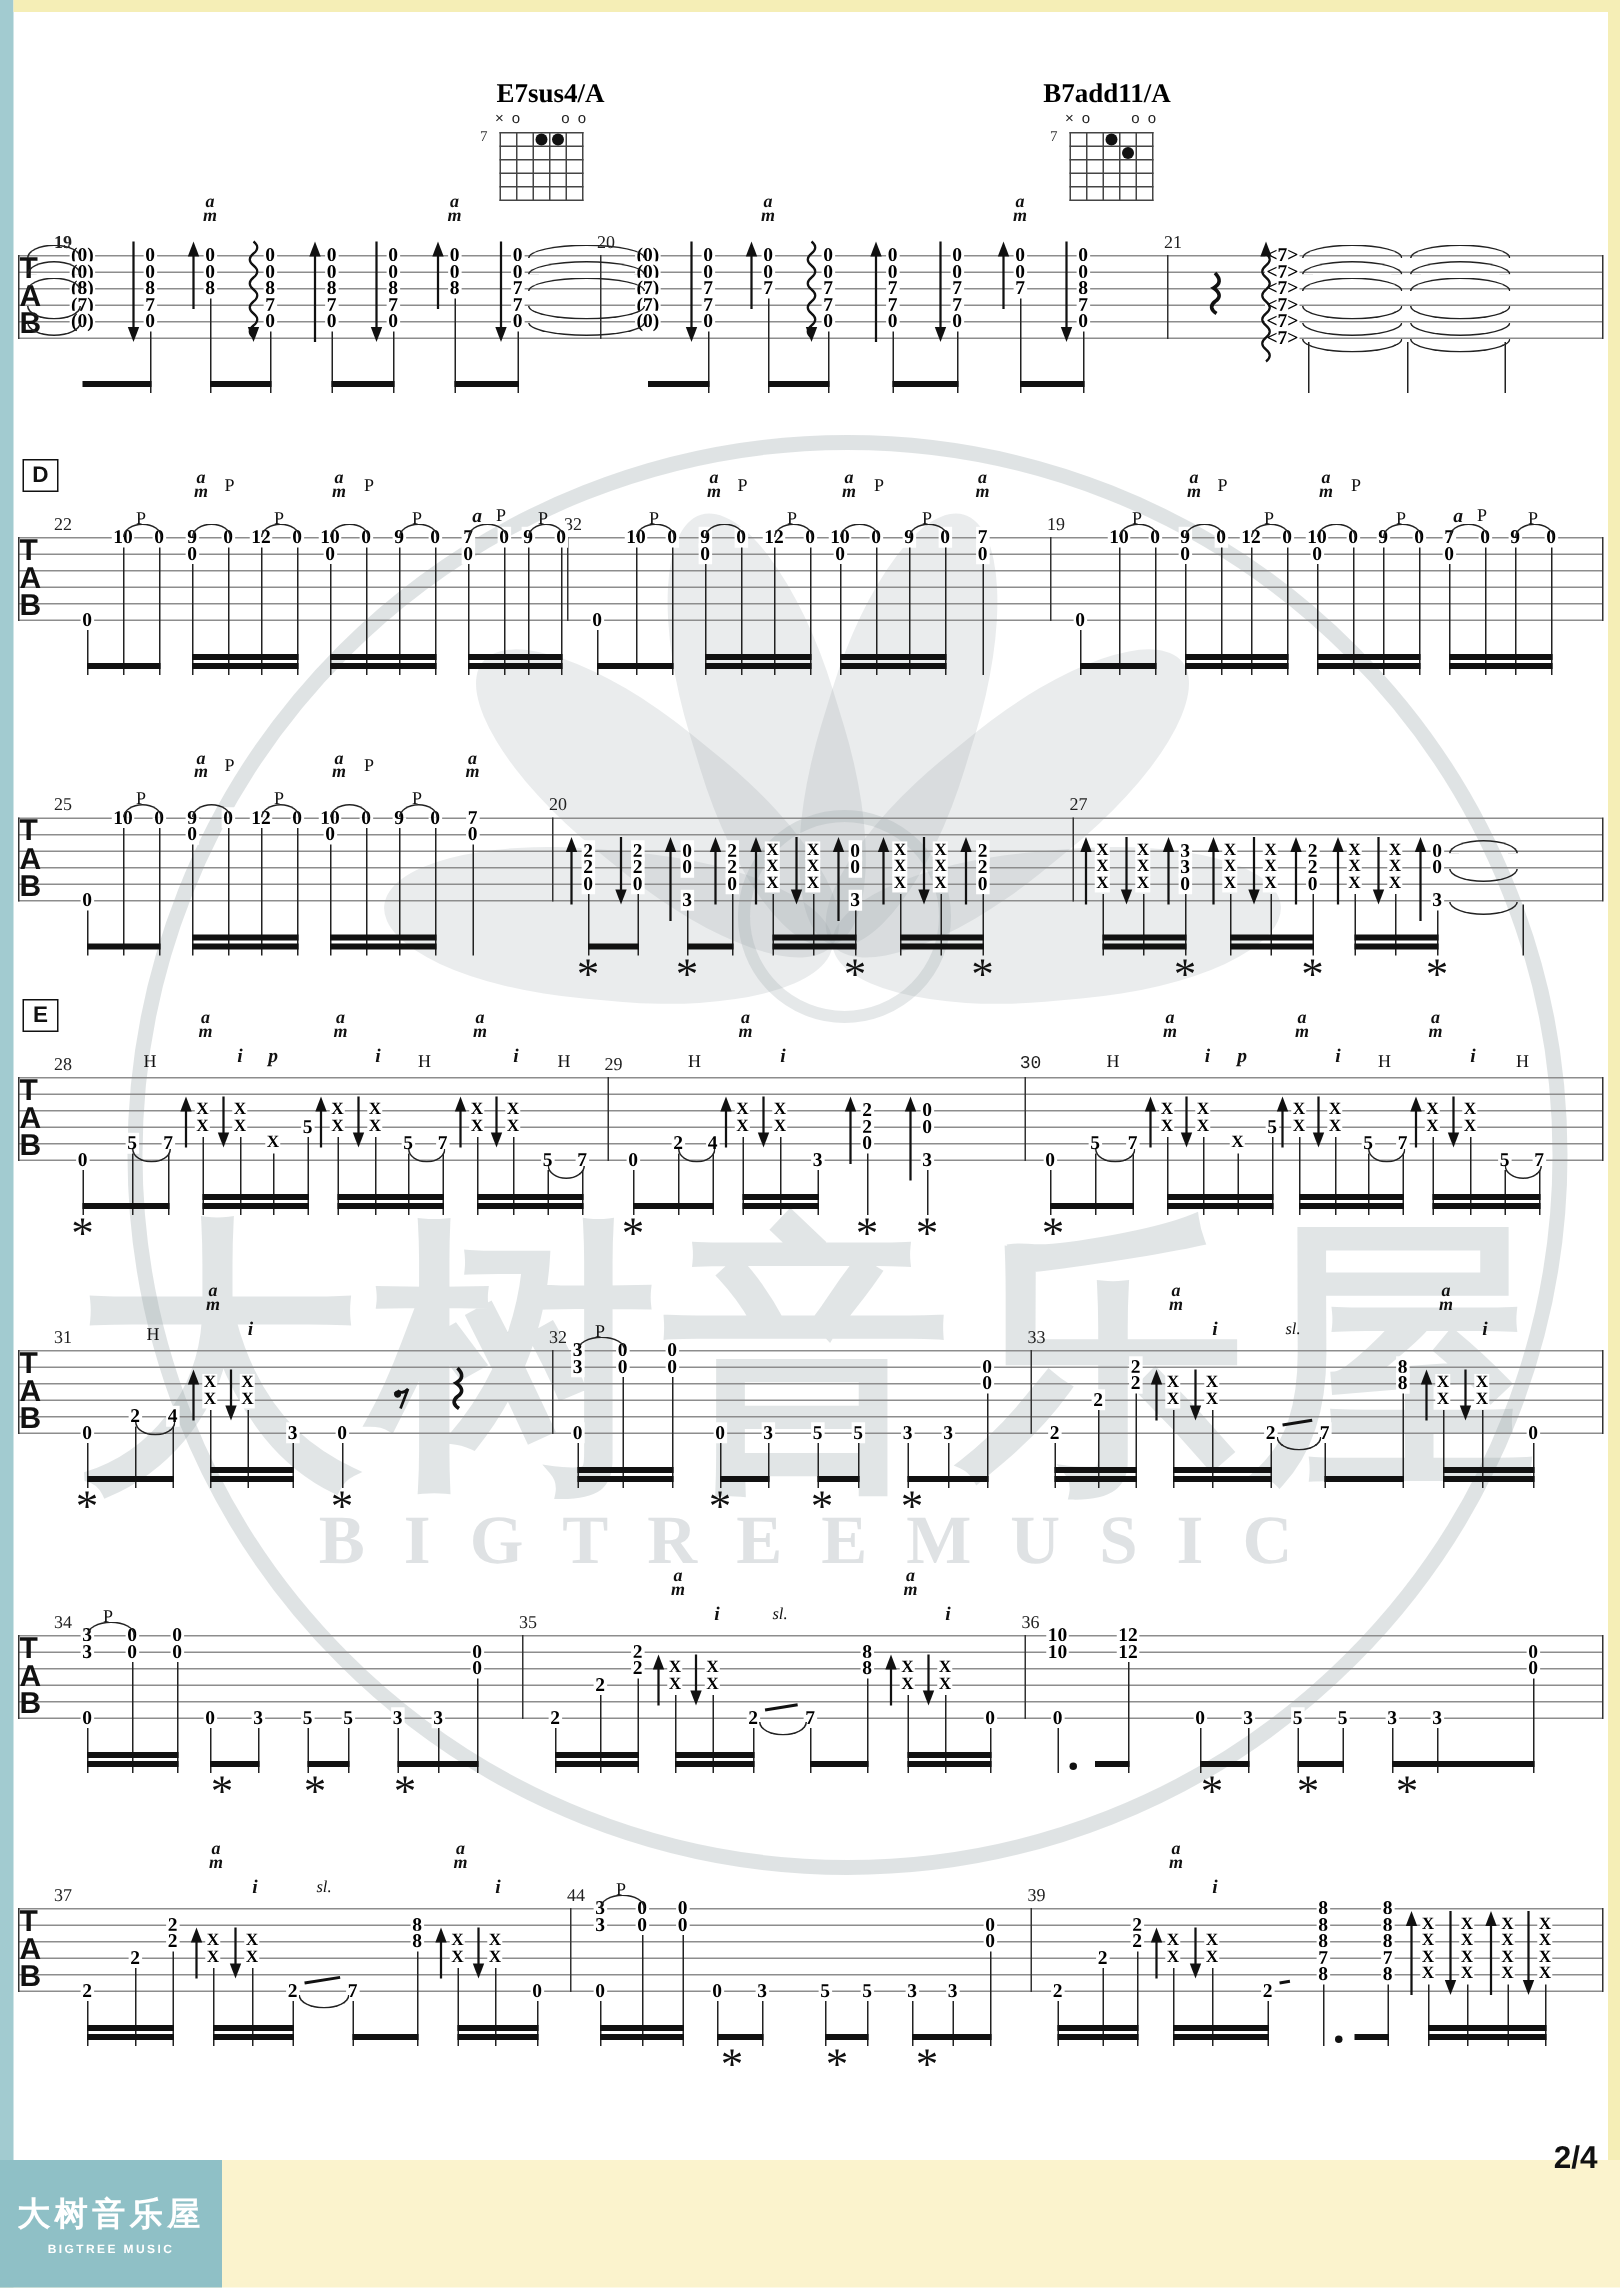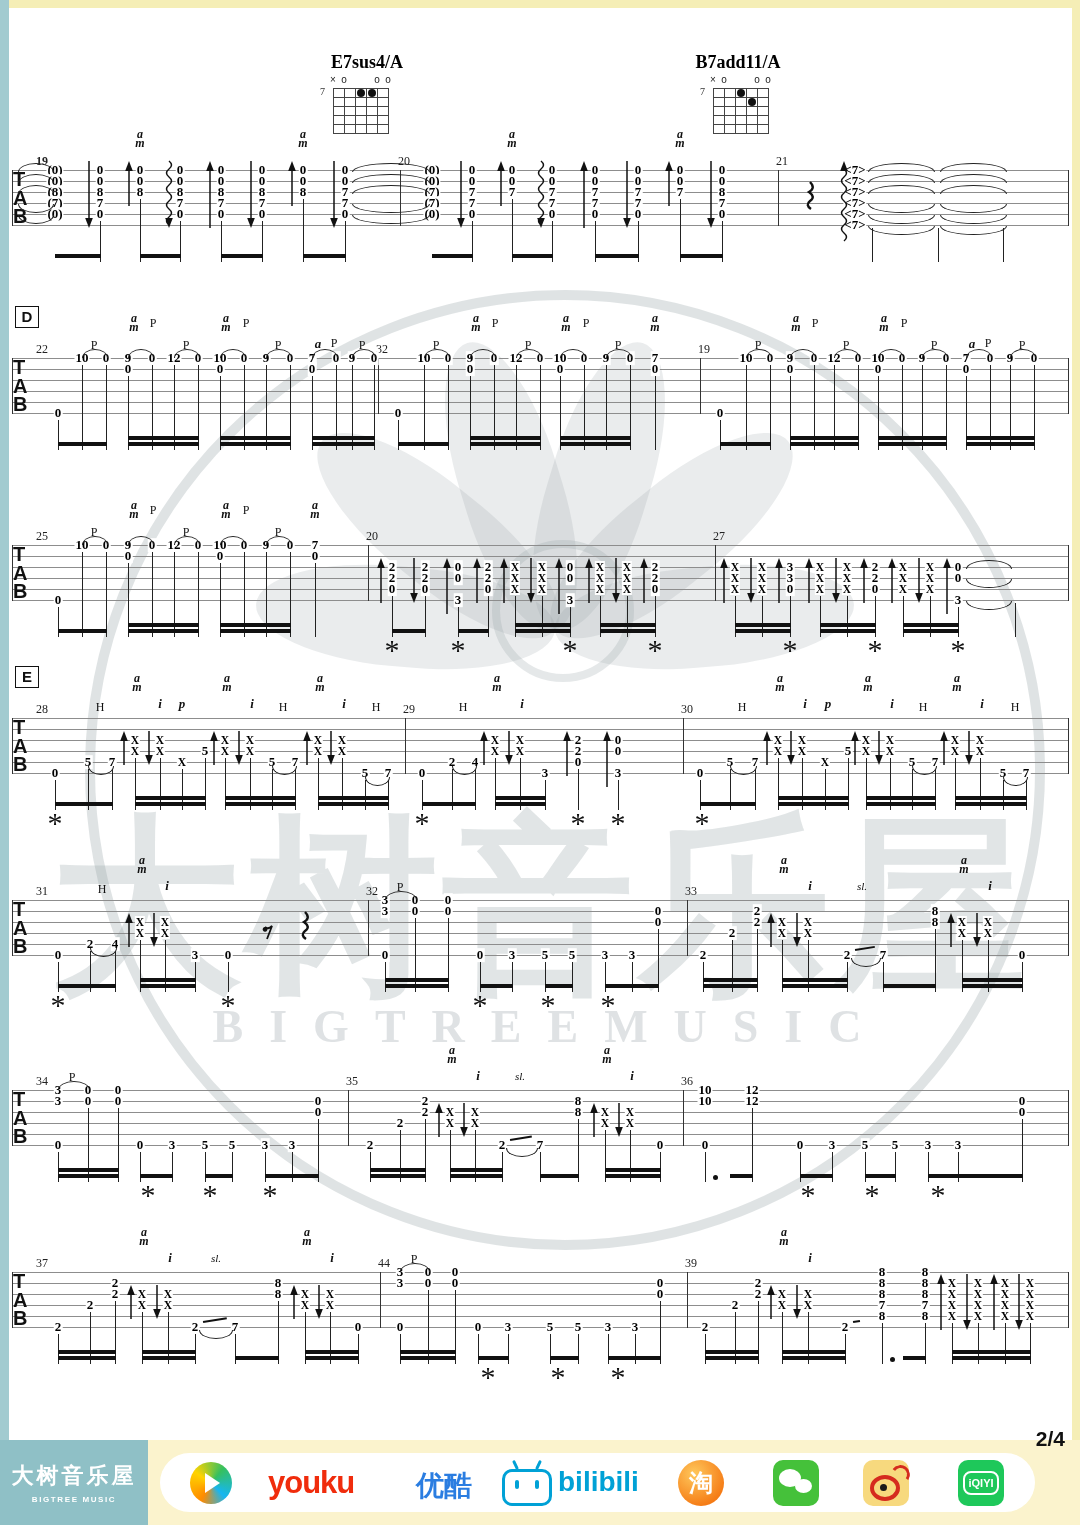--- a/index.html
+++ b/index.html
@@ -813,21 +813,21 @@
         <div>T</div>
         <div>A</div>
         <div>B</div>
       </div>
       <div class="bar" style="left: 12px; position: absolute;"></div>
       <div class="bar" style="left: 405px; position: absolute;"></div>
       <div class="bar" style="left: 683px; position: absolute;"></div>
       <div class="bar" style="left: 1068px; position: absolute;"></div>
       <div class="mnum" style="left: 42px; top: -16px; position: absolute;">28</div>
       <div class="mnum" style="left: 409px; top: -16px; position: absolute;">29</div>
-      <div class="mnum" style="left: 687px; top: -16px; position: absolute;">30</div>
+      <div class="mnum" style="left: 687px; top: -16px; position: absolute; font-family: Liberation Mono, monospace;">30</div>
       <div class="note" style="left: 55px; top: 55px; position: absolute;">0</div>
       <div class="stem" style="left: 55px; top: 62px; height: 30px; position: absolute;"></div>
       <div class="note" style="left: 88px; top: 44px; position: absolute;">5</div>
       <div class="stem" style="left: 88px; top: 51px; height: 41px; position: absolute;"></div>
       <div class="note" style="left: 112px; top: 44px; position: absolute;">7</div>
       <div class="stem" style="left: 112px; top: 51px; height: 41px; position: absolute;"></div>
       <div class="note xn" style="left: 135px; top: 22px; position: absolute;">X</div>
       <div class="note xn" style="left: 135px; top: 33px; position: absolute;">X</div>
       <div class="stem" style="left: 135px; top: 40px; height: 52px; position: absolute;"></div>
       <svg width="12" height="34" style="position: absolute; left: 118px; top: 13px; overflow: visible;">
@@ -1612,43 +1612,14 @@
       <div class="cddot" style="left: 27.5px; top: 4.5px; position: absolute;"></div>
       <div class="cddot" style="left: 38.5px; top: 13.5px; position: absolute;"></div>
     </div>
   </div>
 
 <div class="footer">
   <div class="brand">
     <div class="brand-cn">大树音乐屋</div>
     <div class="brand-en">BIGTREE MUSIC</div>
   </div>
-  <div class="pill">
-    <div class="ic-tencent">
-        <div class="tri"></div>
-      </div>
-    <div class="youku-en">youku</div>
-    <div class="youku-cn">优酷</div>
-    <div class="ic-bili">
-      <i class="ant a1"></i>
-      <i class="ant a2"></i>
-      <i class="beye e1"></i>
-      <i class="beye e2"></i>
-    </div>
-    <div class="bili-text">bilibili</div>
-    <div class="ic-tao">
-        <span>淘</span>
-      </div>
-    <div class="ic-wechat">
-      <i class="wb1"></i>
-      <i class="wb2"></i>
-    </div>
-    <div class="ic-weibo">
-      <i class="weye"></i>
-      <i class="wpupil"></i>
-      <i class="wray"></i>
-    </div>
-    <div class="ic-iqiyi">
-        <span class="iqbox">iQIYI</span>
-      </div>
-  </div>
 </div>
 <div class="pagenum">2/4</div>
 
 </body></html>

